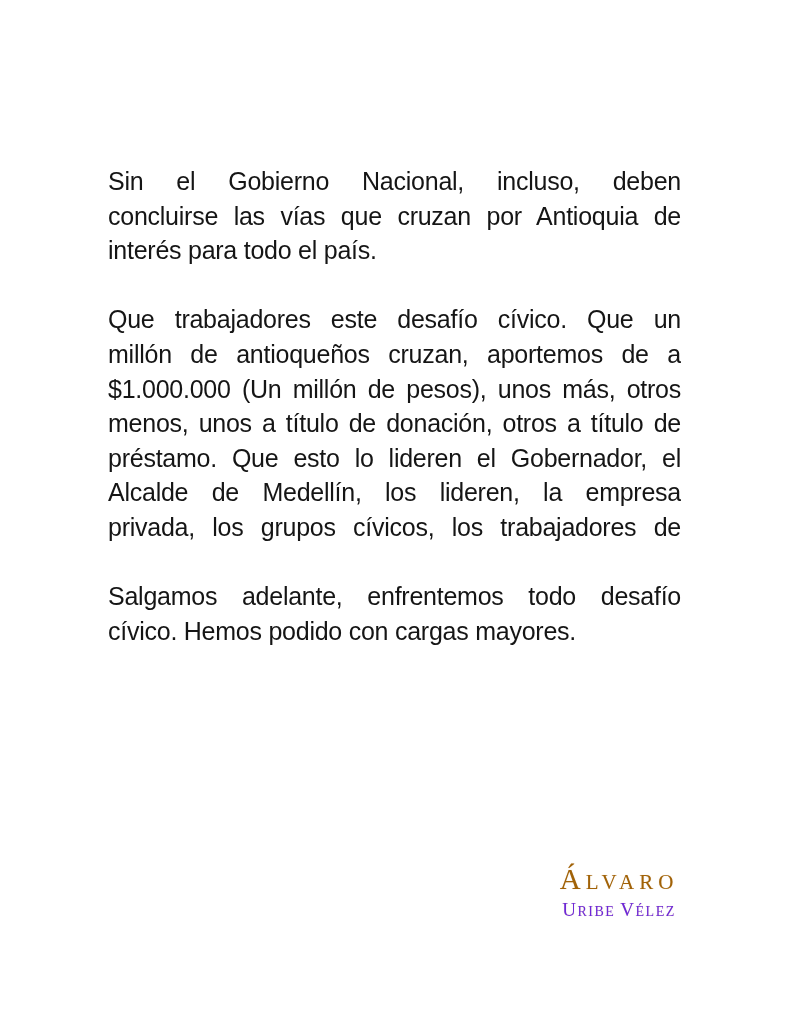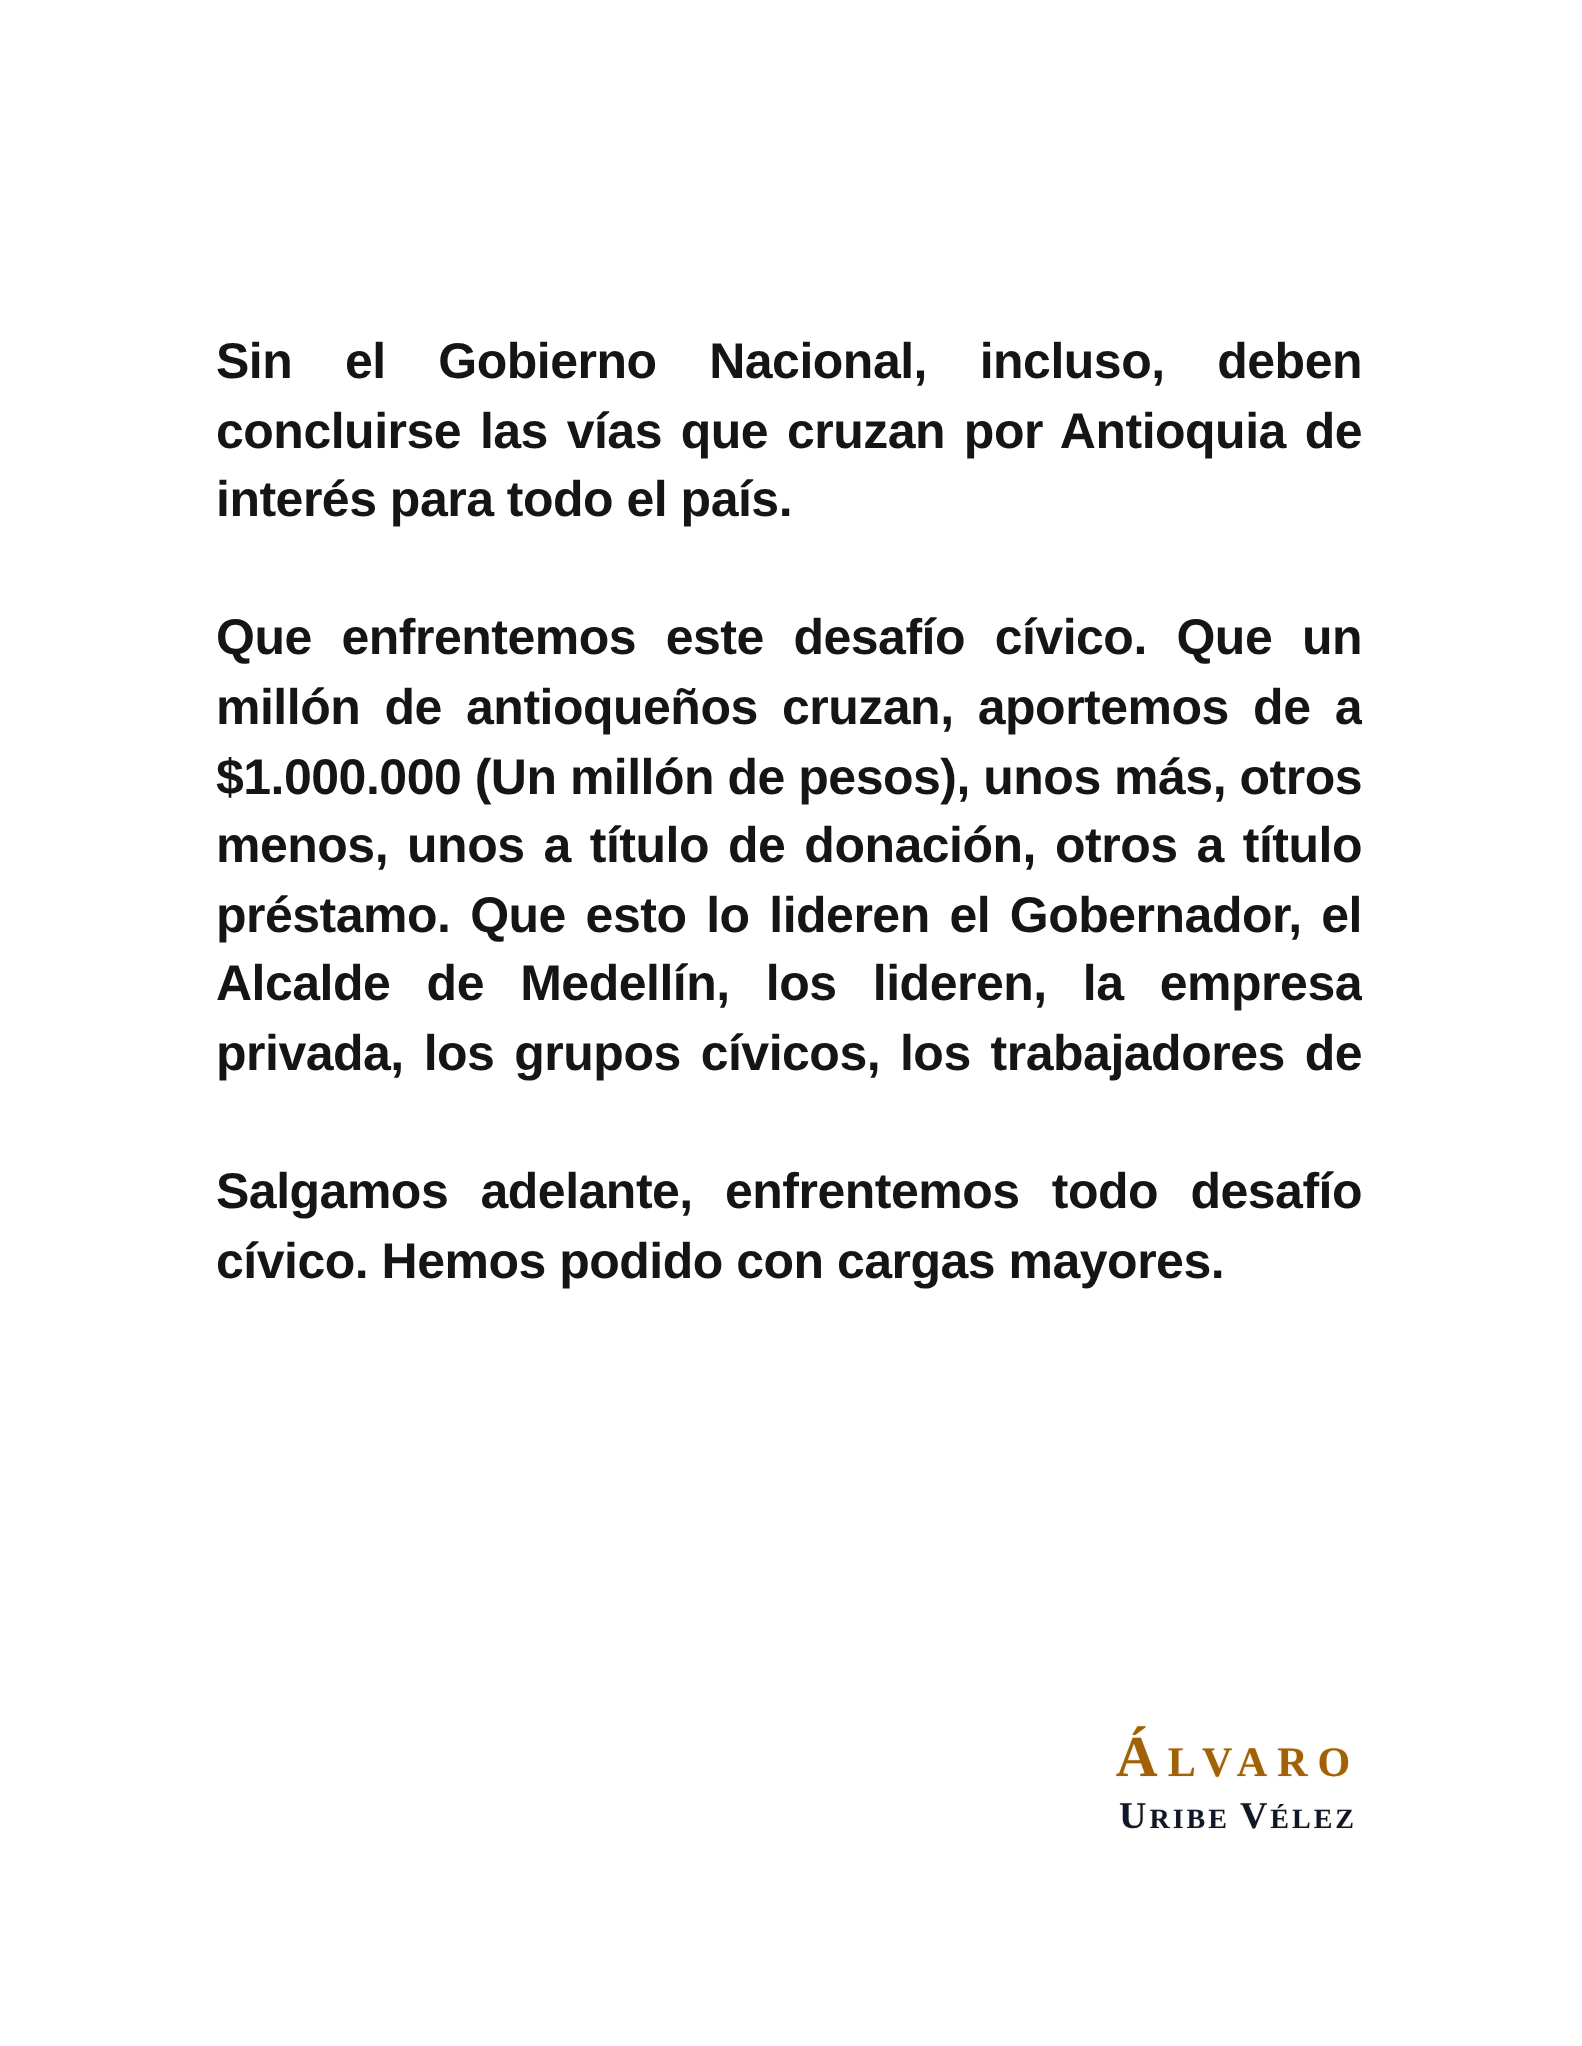--- a/index.html
+++ b/index.html
@@ -7,21 +7,20 @@
     padding: 0;
     background: #ffffff;
   }
   .page {
     position: relative;
     width: 791px;
     height: 1023px;
     background: #ffffff;
     overflow: hidden;
     font-family: "Liberation Sans", sans-serif;
-    font-weight: bold;
   }
   .text-block {
     position: absolute;
     left: 108px;
     top: 164px;
     width: 573px;
     font-size: 25px;
     letter-spacing: -0.01em;
     line-height: 34.6px;
     color: #151515;
@@ -87,34 +86,34 @@
 
   <div class="text-block" style="color: rgb(21, 21, 21);">
 
     <div class="para">
       <div class="line j">Sin el Gobierno Nacional, incluso, deben</div>
       <div class="line j">concluirse las vías que cruzan por Antioquia de</div>
       <div class="line">interés para todo el país.</div>
     </div>
 
     <div class="para">
-      <div class="line j">Que enfrentemos este desafío cívico. Que un</div>
+      <div class="line j">Que trabajadores este desafío cívico. Que un</div>
       <div class="line j">millón de antioqueños cruzan, aportemos de a</div>
       <div class="line j">$1.000.000 (Un millón de pesos), unos más, otros</div>
       <div class="line j">menos, unos a título de donación, otros a título de</div>
       <div class="line j">préstamo. Que esto lo lideren el Gobernador, el</div>
       <div class="line j">Alcalde de Medellín, los lideren, la empresa</div>
       <div class="line j">privada, los grupos cívicos, los trabajadores de</div>
     </div>
 
     <div class="para">
       <div class="line j">Salgamos adelante, enfrentemos todo desafío</div>
       <div class="line">cívico. Hemos podido con cargas mayores.</div>
     </div>
 
   </div>
 
   <div class="signature">
     <div class="sig-line1" style="color: #a16207;"><span class="cap">Á</span>LVARO</div>
-    <div class="sig-line2" style="color: #0f172a;"><span class="cap">U</span>RIBE <span class="cap">V</span>ÉLEZ</div>
+    <div class="sig-line2" style="color: #6d28d9;"><span class="cap">U</span>RIBE <span class="cap">V</span>ÉLEZ</div>
   </div>
 
 </div>
 
 </body></html>

